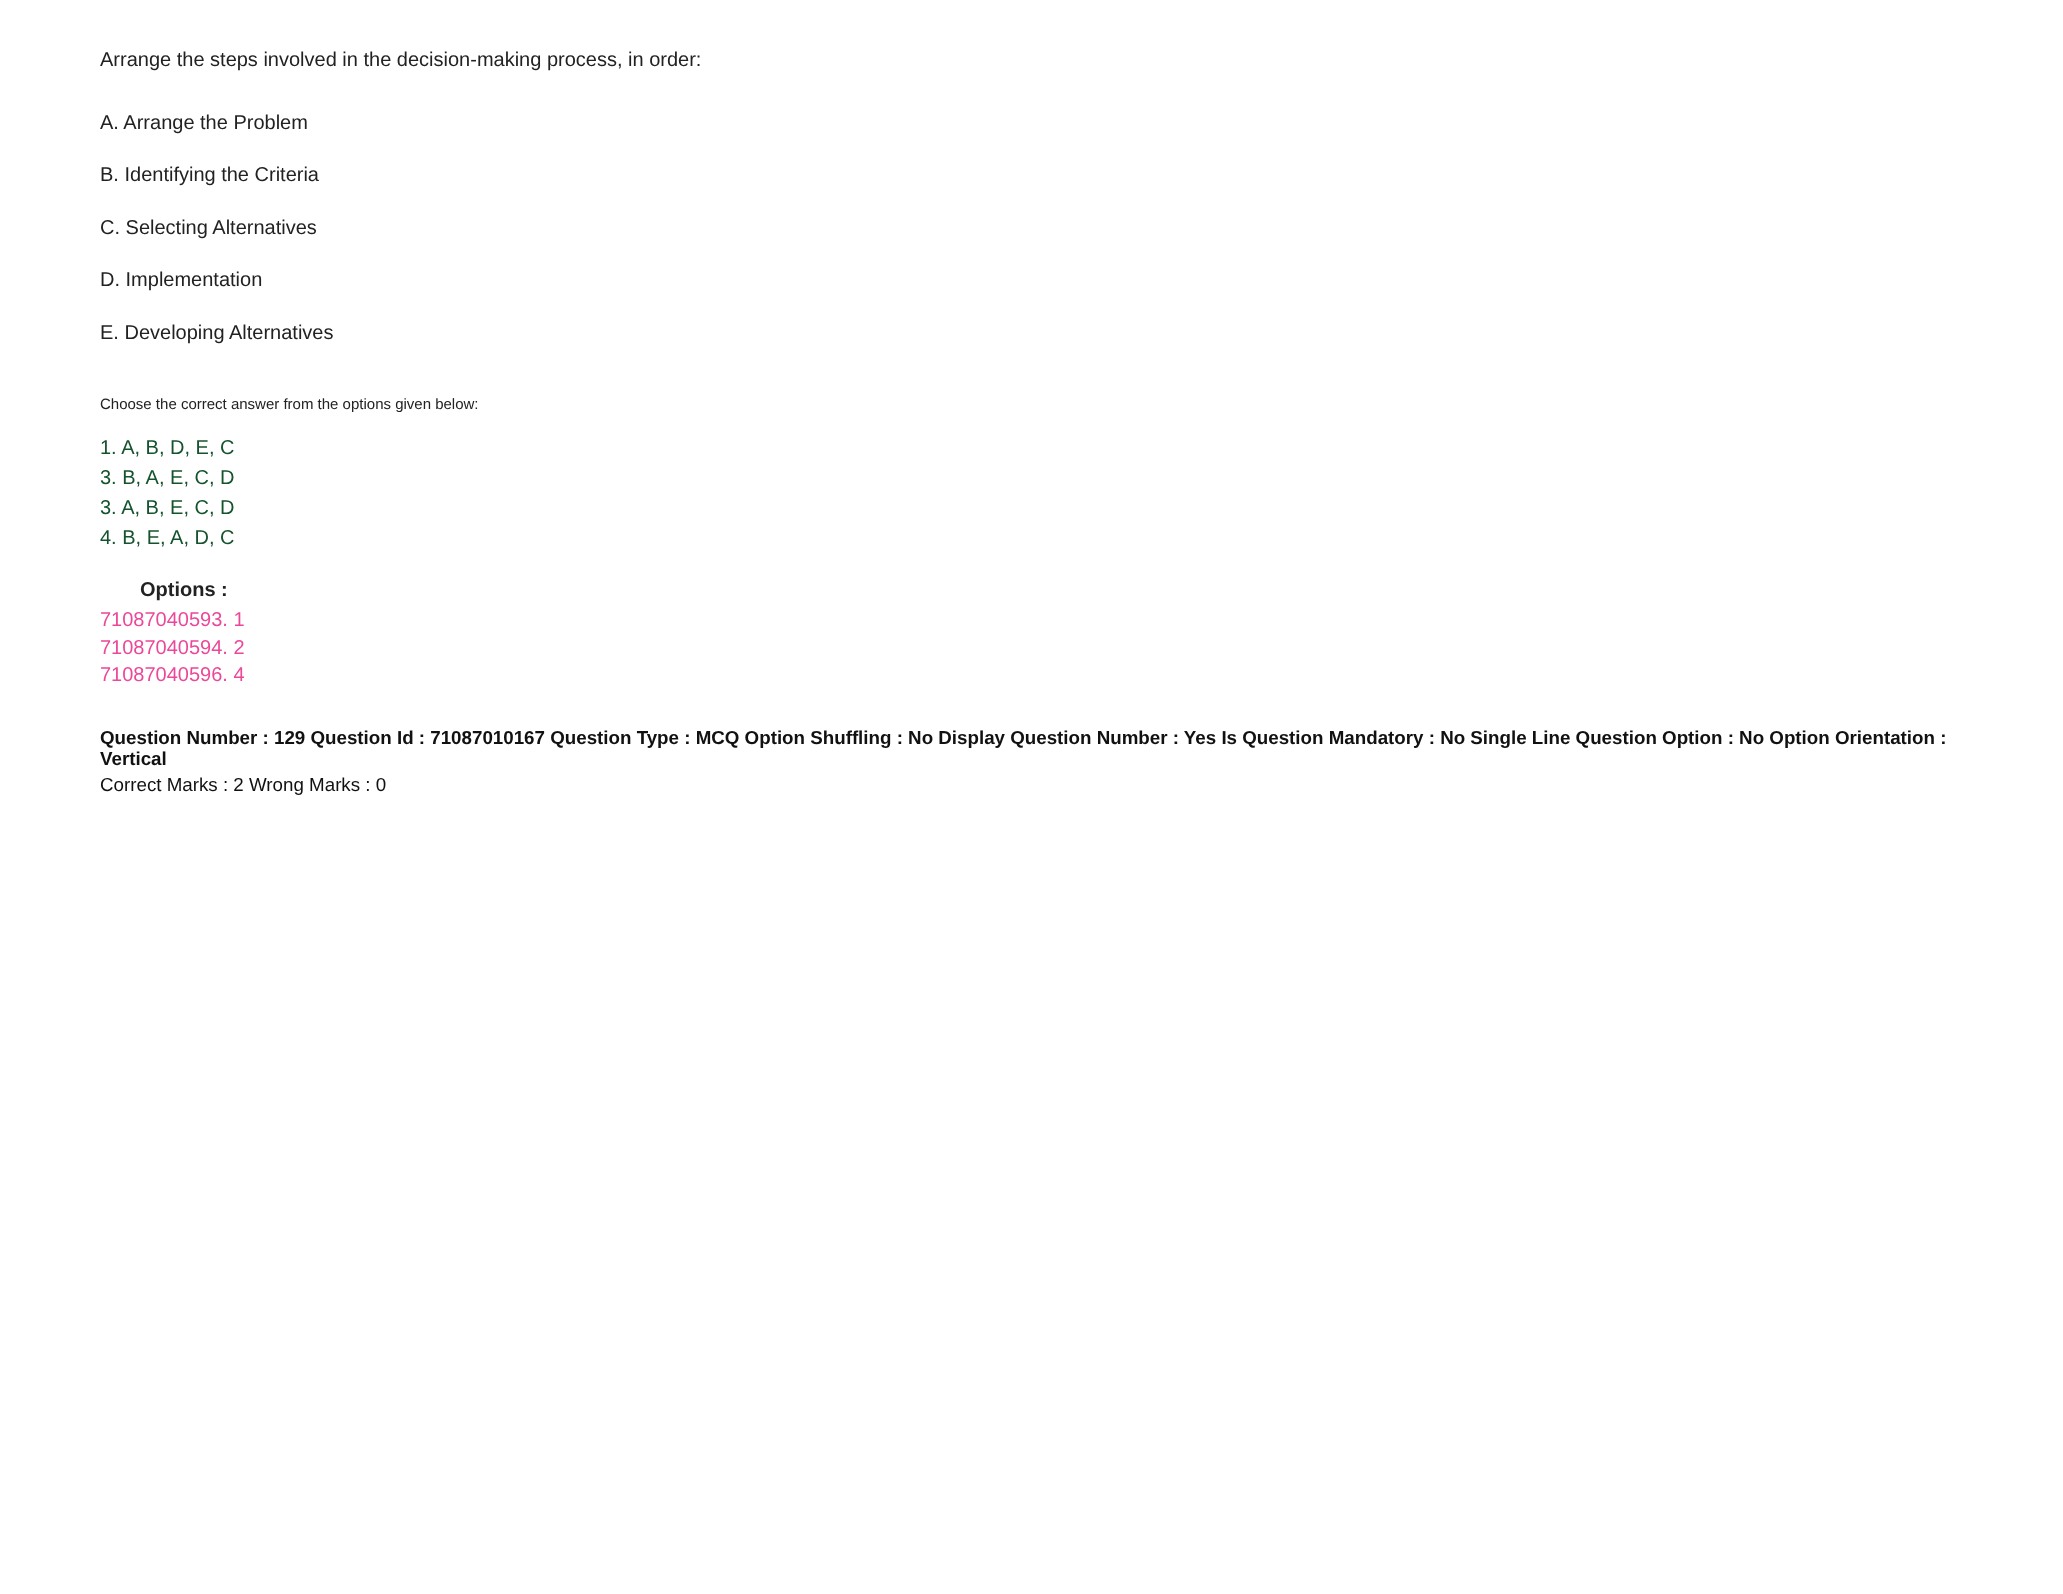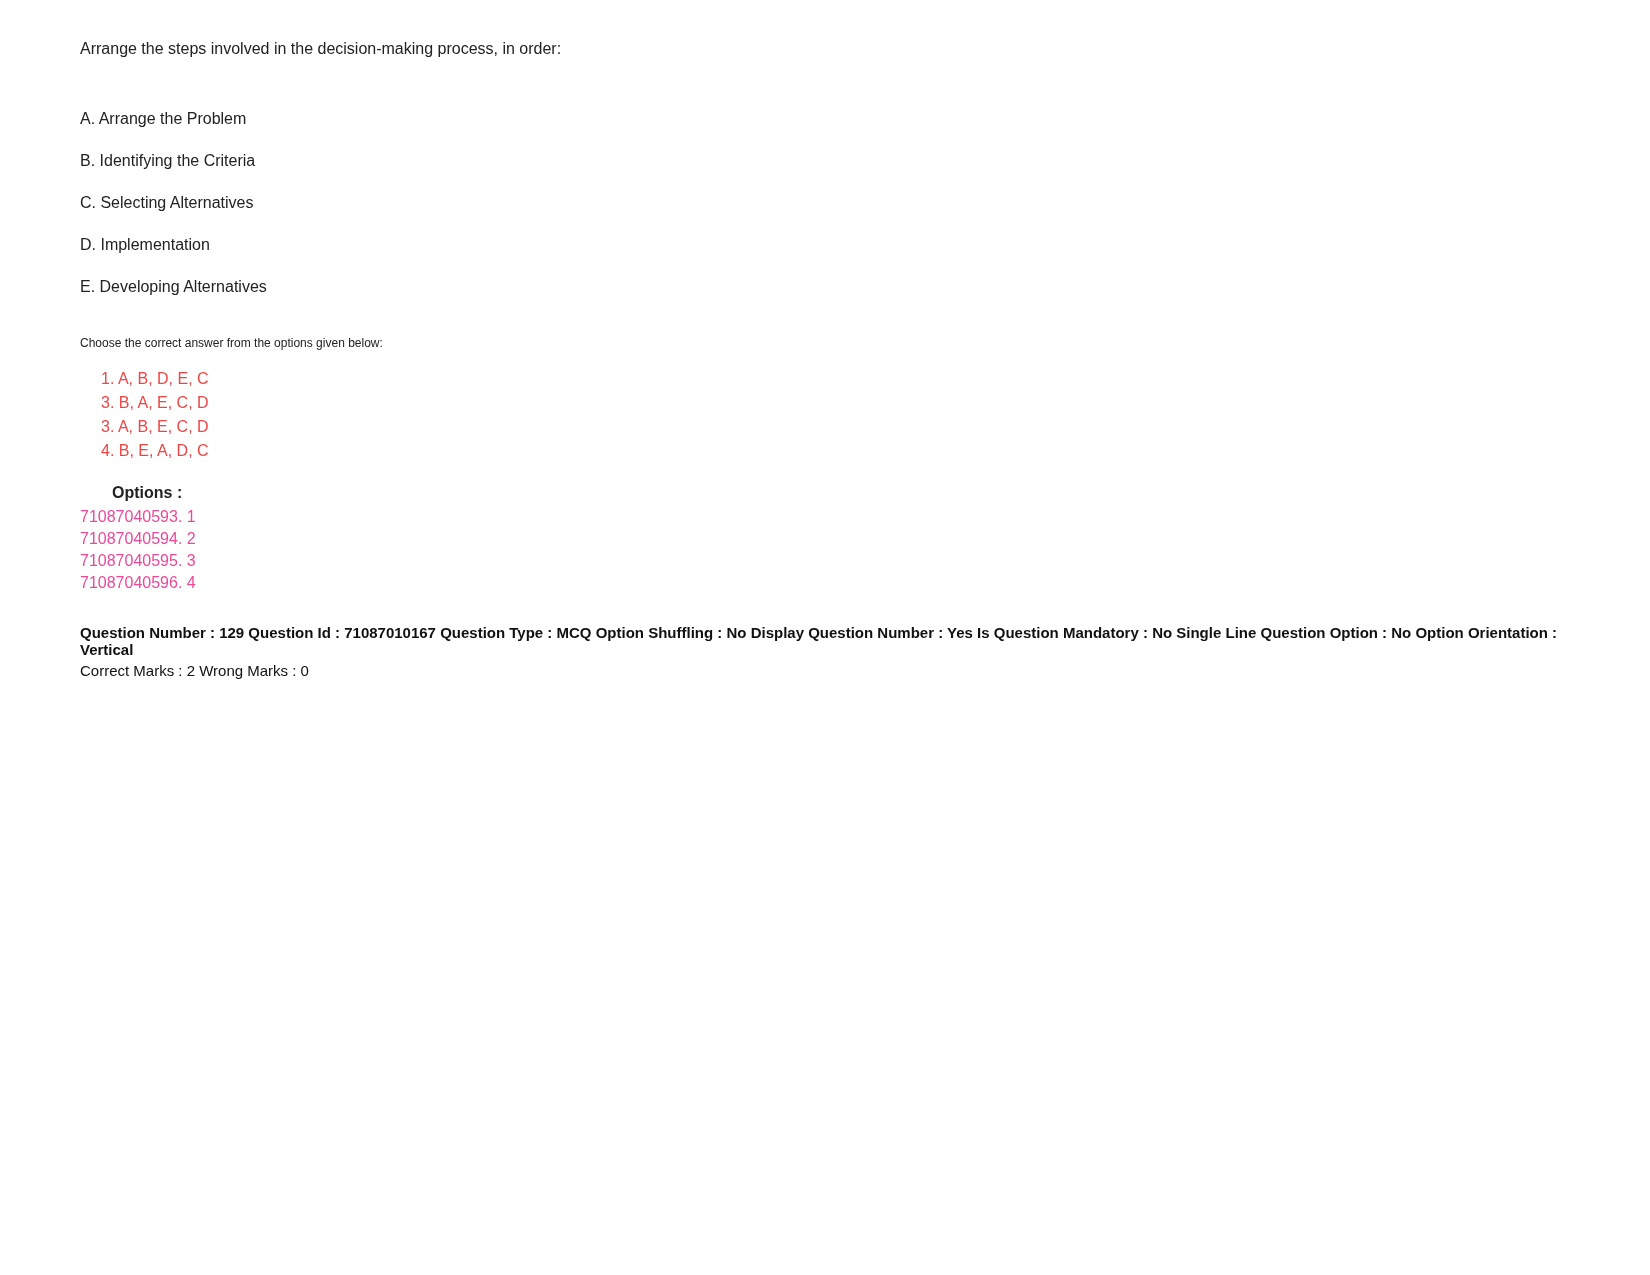--- a/index.html
+++ b/index.html
@@ -10,43 +10,42 @@
     body {
       background: #ffffff;
       font-family: Arial, sans-serif;
       font-size: 16px;
       color: #222222;
       width: 1650px;
       min-height: 1275px;
       padding: 40px 80px;
     }
     .question-instruction {
-      margin-bottom: 52px;
+      margin-bottom: 32px;
       font-size: 16px;
       color: #222;
     }
     .step-item {
       margin-bottom: 24px;
       font-size: 16px;
       color: #222;
     }
     .choose-instruction {
       margin-top: 40px;
       margin-bottom: 20px;
       font-size: 12px;
       color: #222;
     }
     .answer-options {
       margin-bottom: 24px;
     }
     .answer-option {
       font-size: 16px;
-      color: #ef4444;
+      color: #14532d;
       margin-bottom: 6px;
-      margin-left: 21px;
     }
     .options-label {
       font-weight: bold;
       font-size: 16px;
       margin-bottom: 6px;
       margin-left: 32px;
     }
     .option-code {
       font-size: 16px;
       color: #ec4899;
@@ -87,21 +86,20 @@
     <div class="answer-option">3. B, A, E, C, D</div>
     <div class="answer-option">3. A, B, E, C, D</div>
     <div class="answer-option">4. B, E, A, D, C</div>
   </div>
 
   <div class="options-label">Options :</div>
 
   <div>
     <div class="option-code">71087040593. 1</div>
     <div class="option-code">71087040594. 2</div>
-    <div class="option-code">71087040595. 3</div>
     <div class="option-code">71087040596. 4</div>
   </div>
 
   <div class="metadata">
     <div class="metadata-line">Question Number : 129 Question Id : 71087010167 Question Type : MCQ Option Shuffling : No Display Question Number : Yes Is Question Mandatory : No Single Line Question Option : No Option Orientation : Vertical</div>
     <div class="marks-line">Correct Marks : 2 Wrong Marks : 0</div>
   </div>
 
 </div>
 

